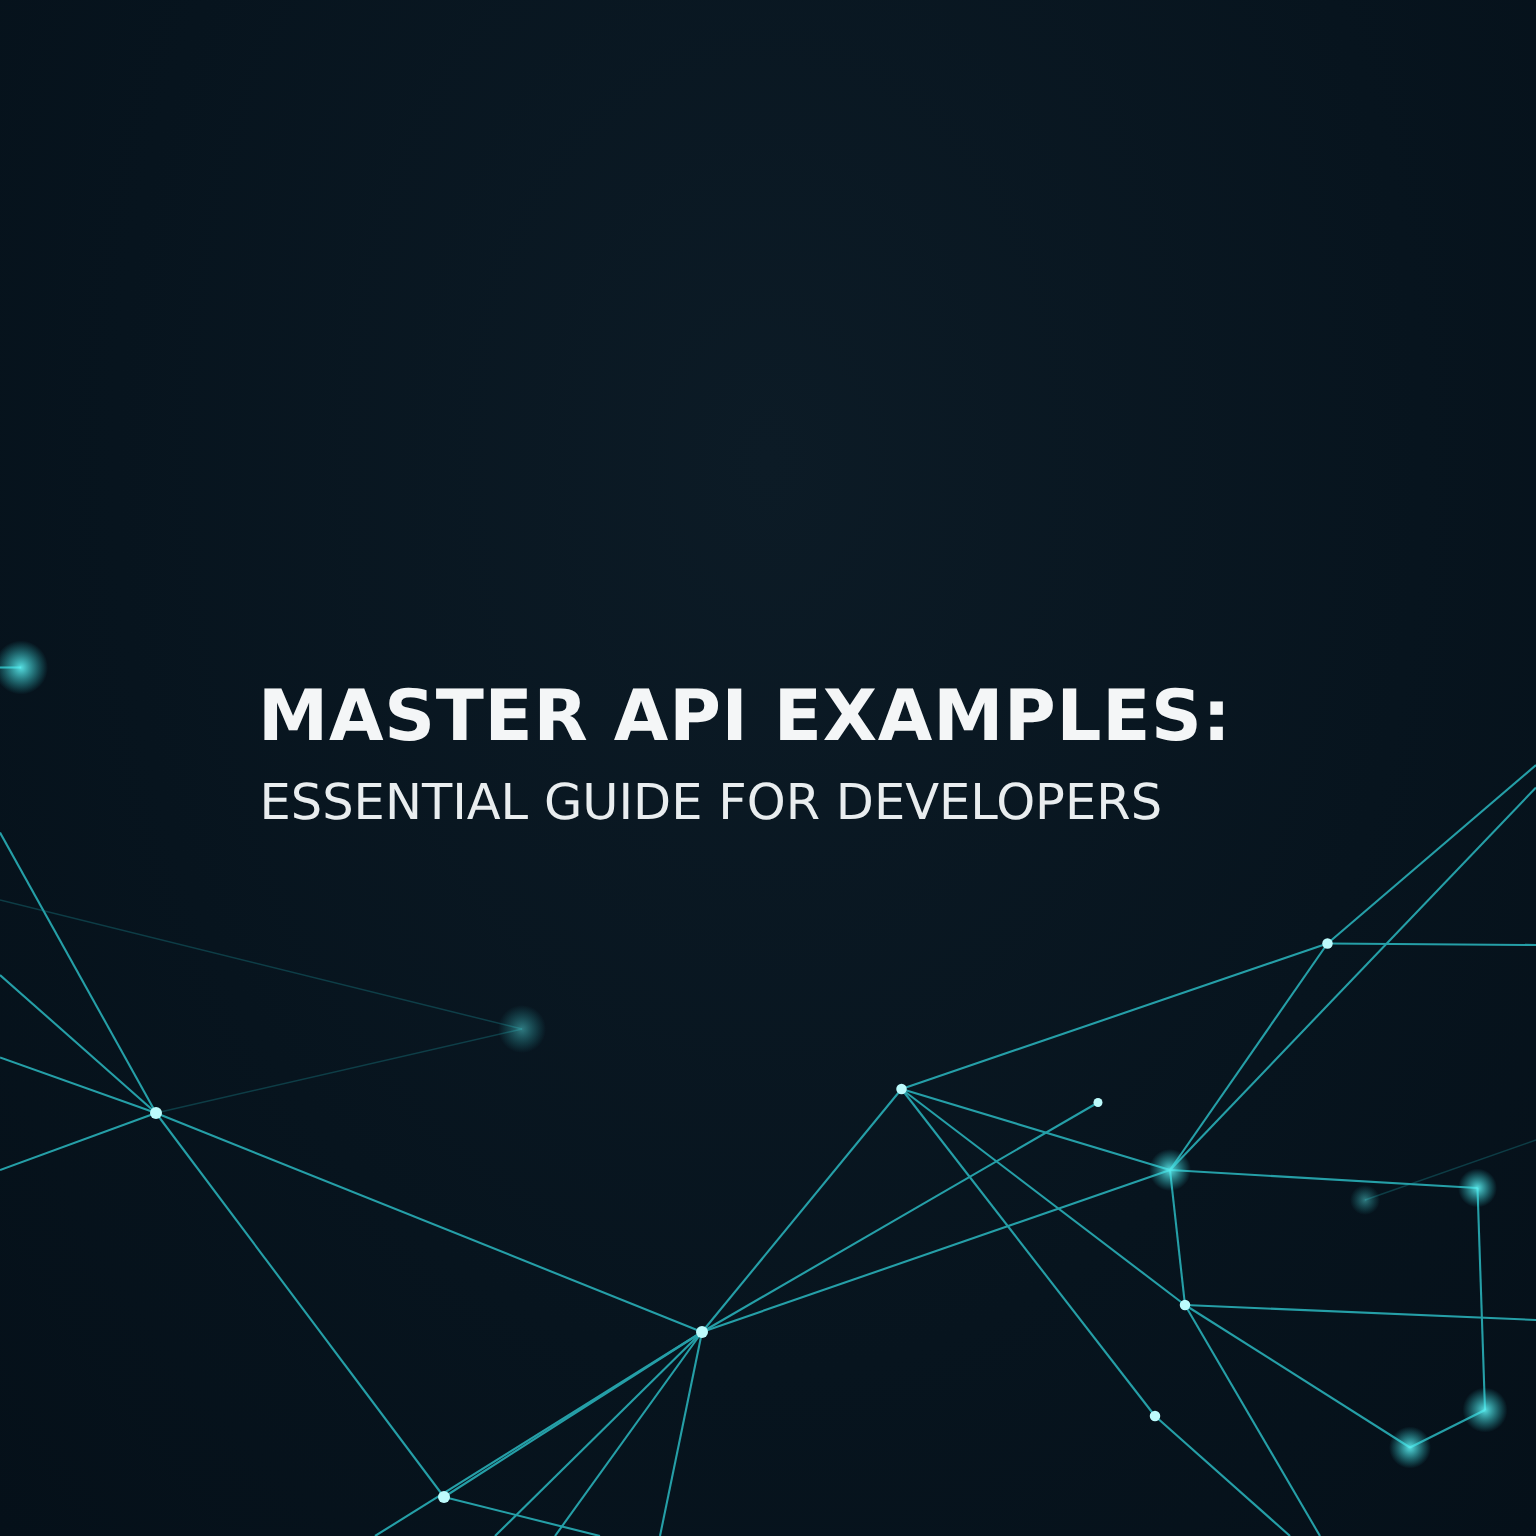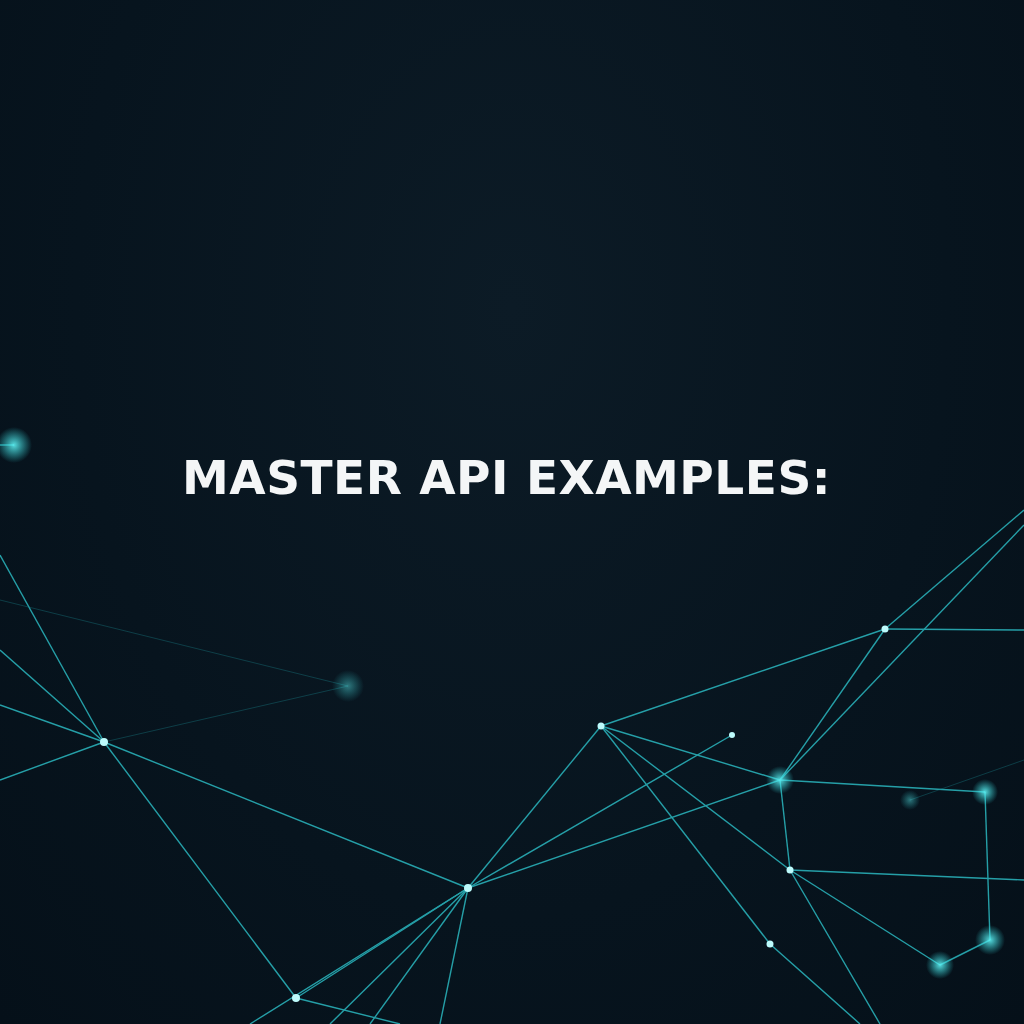--- a/index.html
+++ b/index.html
@@ -1,19 +1,19 @@
 <!DOCTYPE html>
 <html><head>
 <meta charset="utf-8">
 <style>
   html,body{margin:0;padding:0;}
   body{width:1024px;height:1024px;overflow:hidden;background:#06131d;position:relative;font-family:"DejaVu Sans","Liberation Sans",sans-serif;}
   .bg{position:absolute;inset:0;background:radial-gradient(ellipse at 50% 30%, #0c1b26 0%, #07141e 60%, #051019 100%);}
   svg.net{position:absolute;left:0;top:0;}
-  .title-wrap{position:absolute;left:172px;top:448px;width:760px;margin-left:10px;}
+  .title-wrap{position:absolute;left:172px;top:448px;width:760px;}
   .title{color:#f4f6f7;font-size:47px;font-weight:600;letter-spacing:0.5px;line-height:60px;margin:0;white-space:nowrap;}
   .subtitle{color:#e9edef;font-size:33px;font-weight:400;line-height:50px;margin:2px 0 0 1px;white-space:nowrap;}
 </style>
 </head>
 <body>
 
 <div class="bg"></div>
 
 <svg class="net" width="1024" height="1024">
   <defs>
@@ -77,13 +77,14 @@
     <circle cx="732" cy="735" r="3"></circle>
     <circle cx="885" cy="629" r="3.5"></circle>
     <circle cx="790" cy="870" r="3.5"></circle>
     <circle cx="770" cy="944" r="3.5"></circle>
     <circle cx="296" cy="998" r="4"></circle>
   </g>
 </svg>
 
 <div class="title-wrap">
   <h1 class="title">MASTER API EXAMPLES:</h1>
+  <div class="subtitle">ESSENTIAL GUIDE FOR DEVELOPERS</div>
 </div>
 
 </body></html>

